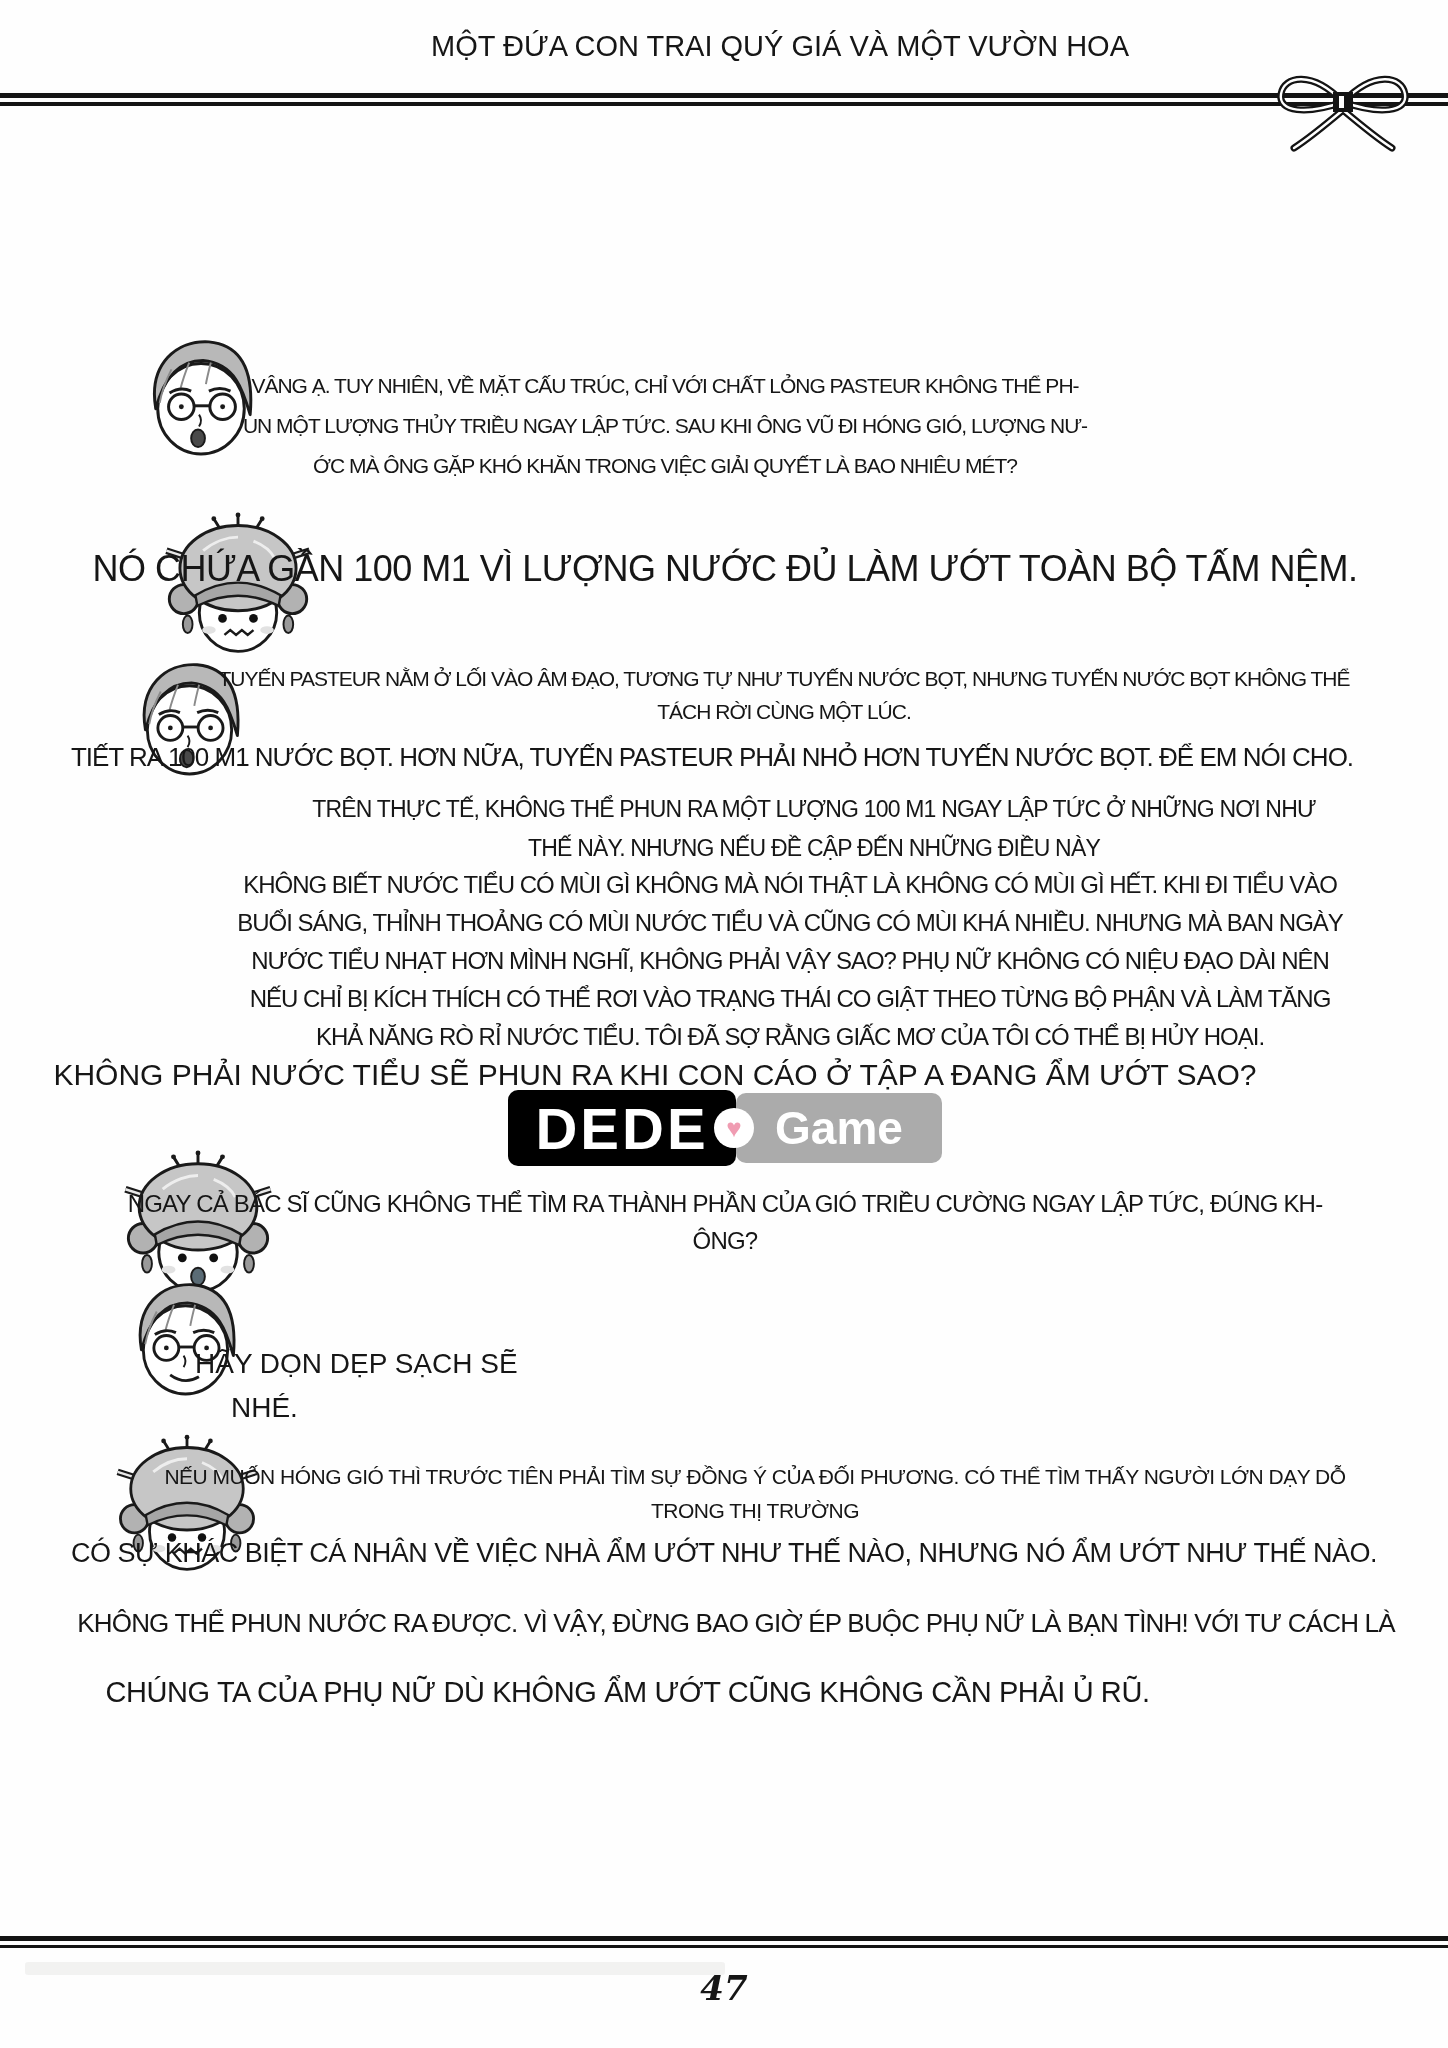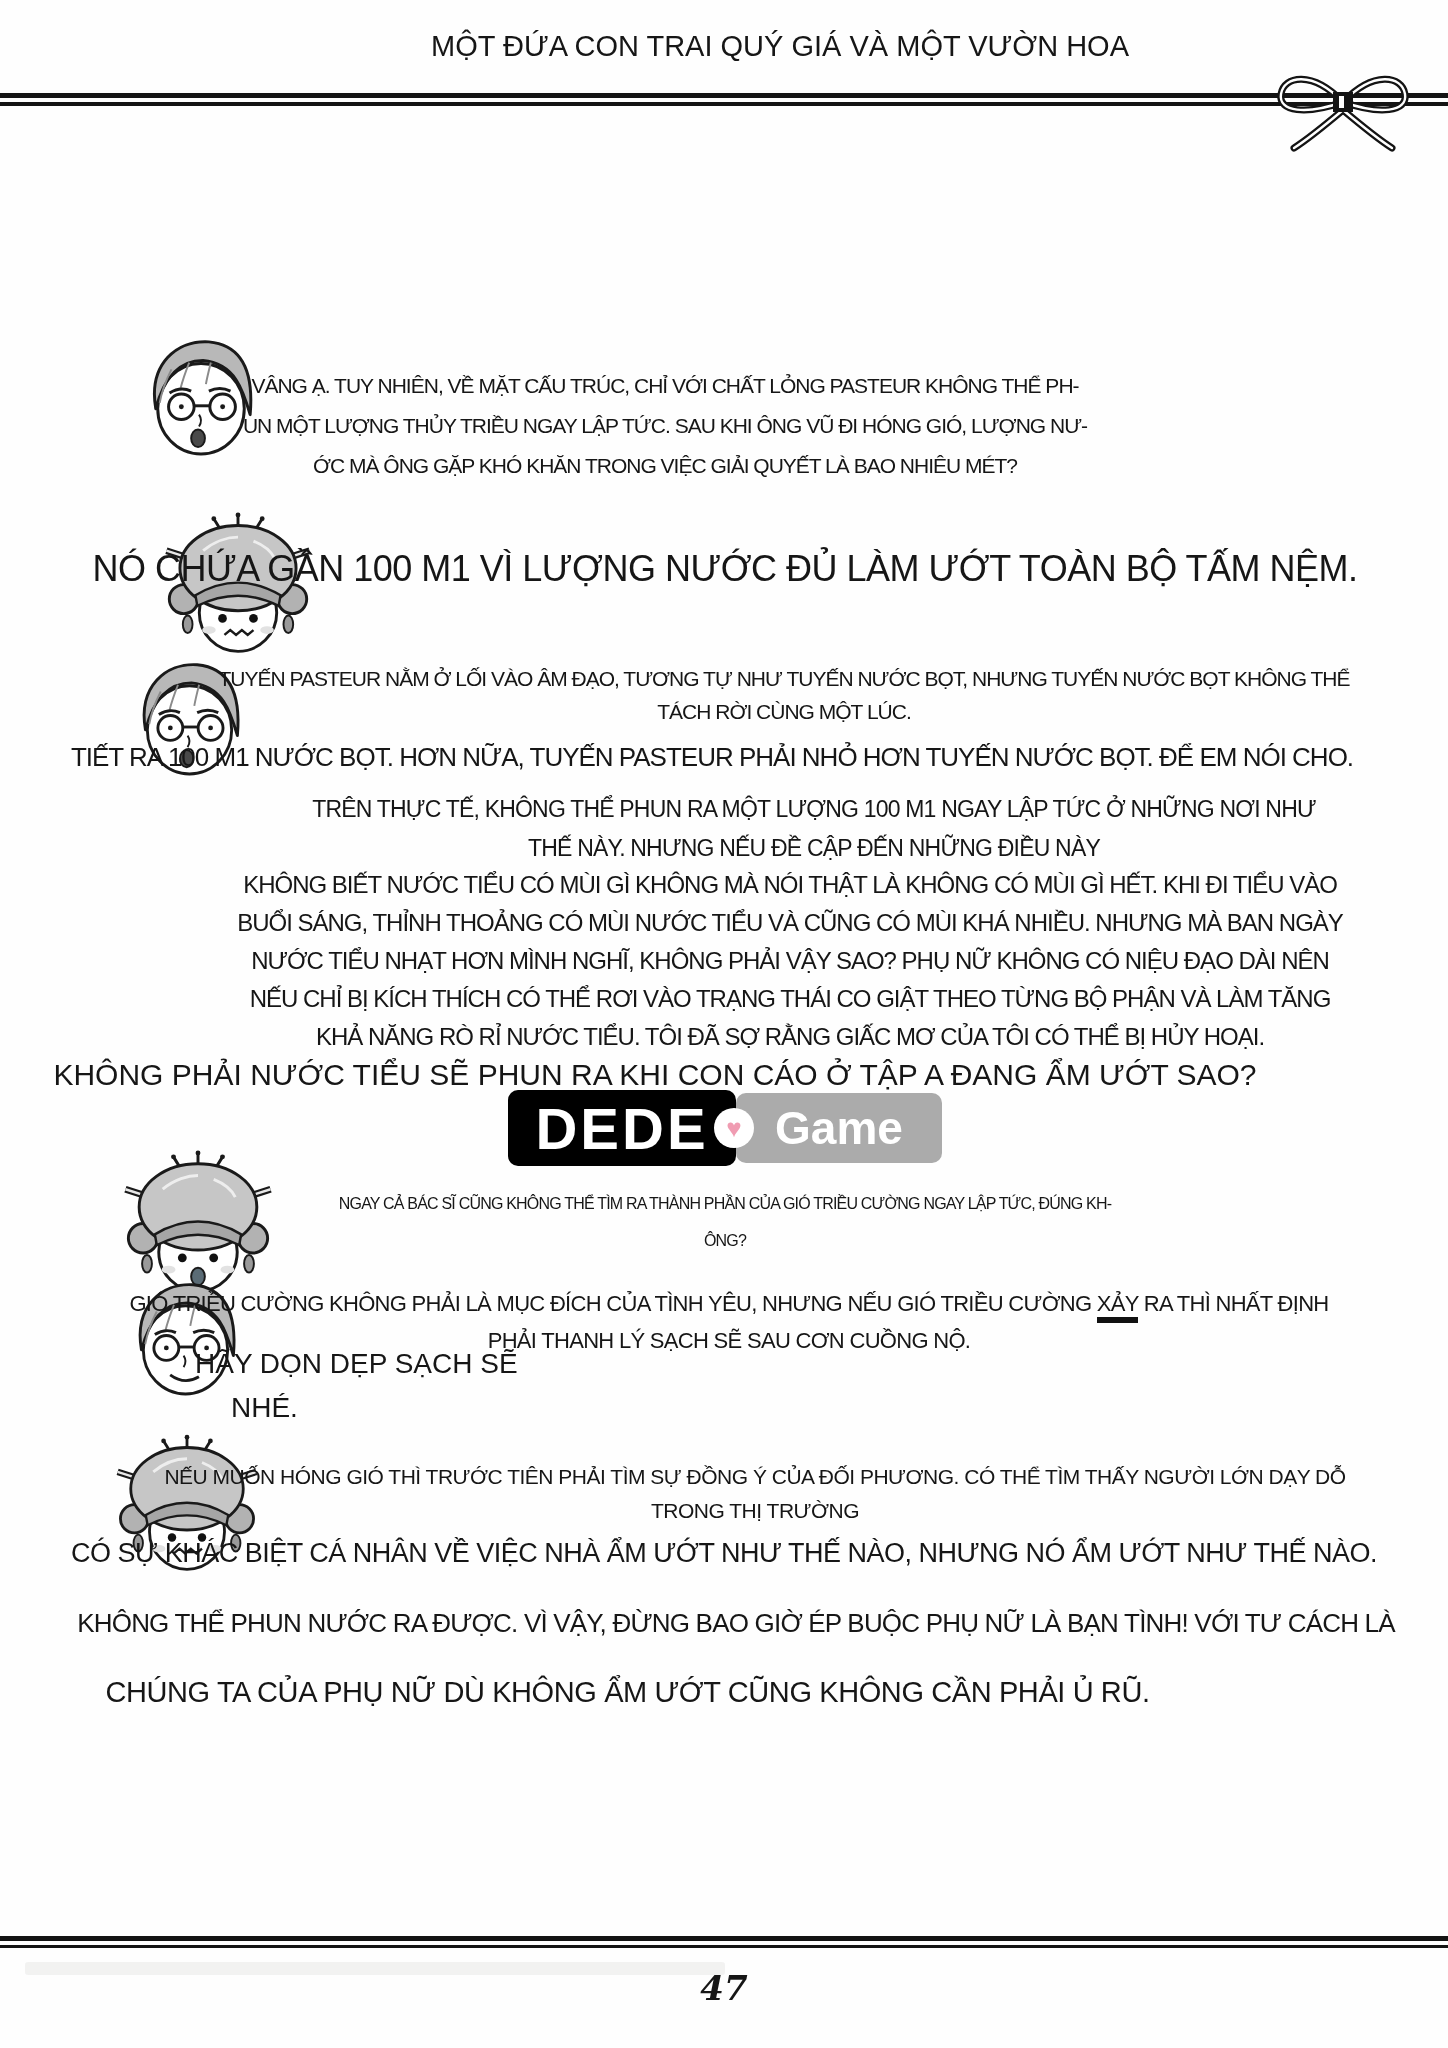--- a/index.html
+++ b/index.html
@@ -168,31 +168,25 @@
   </div>
 
   <div class="wm" style="left:508px;top:1090px;width:434px;height:78px;">
     <div class="block dede" style="background: #000000;">DEDE</div>
     <div class="block game" style="background: rgb(171, 171, 171);">Game</div>
     <div class="heartwrap">
       <span class="heart" style="color: rgb(240, 156, 178);">♥</span>
     </div>
   </div>
 
-  <div class="txt" style="left:80px;top:1185px;width:1290px;font-size:16px;line-height:37px;letter-spacing:-0.8px;">
+  <div class="txt" style="left:80px;top:1185px;width:1290px;font-size:24px;line-height:37px;letter-spacing:-0.8px;">
     <div>NGAY CẢ BÁC SĨ CŨNG KHÔNG THỂ TÌM RA THÀNH PHẦN CỦA GIÓ TRIỀU CƯỜNG NGAY LẬP TỨC, ĐÚNG KH-</div>
     <div>ÔNG?</div>
   </div>
 
-  <div class="txt" style="left:74px;top:1285px;width:1310px;font-size:22px;line-height:37px;letter-spacing:-0.7px;">
-    <div>
-      <span>GIÓ TRIỀU CƯỜNG KHÔNG PHẢI LÀ MỤC ĐÍCH CỦA TÌNH YÊU, NHƯNG NẾU GIÓ TRIỀU CƯỜNG </span><span class="uword">XẢY</span><span> RA THÌ NHẤT ĐỊNH</span>
-    </div>
-    <div>PHẢI THANH LÝ SẠCH SẼ SAU CƠN CUỒNG NỘ.</div>
-  </div>
 
   <div class="txt" style="left:195px;top:1342px;width:340px;font-size:28px;line-height:44px;text-align:left;">
     <div>HÃY DỌN DẸP SẠCH SẼ</div>
     <div style="margin-left:36px;">NHÉ.</div>
   </div>
 
   <div class="txt" style="left:110px;top:1460px;width:1290px;font-size:21px;line-height:34px;letter-spacing:-0.5px;">
     <div>NẾU MUỐN HÓNG GIÓ THÌ TRƯỚC TIÊN PHẢI TÌM SỰ ĐỒNG Ý CỦA ĐỐI PHƯƠNG. CÓ THỂ TÌM THẤY NGƯỜI LỚN DẠY DỖ</div>
     <div>TRONG THỊ TRƯỜNG</div>
   </div>

